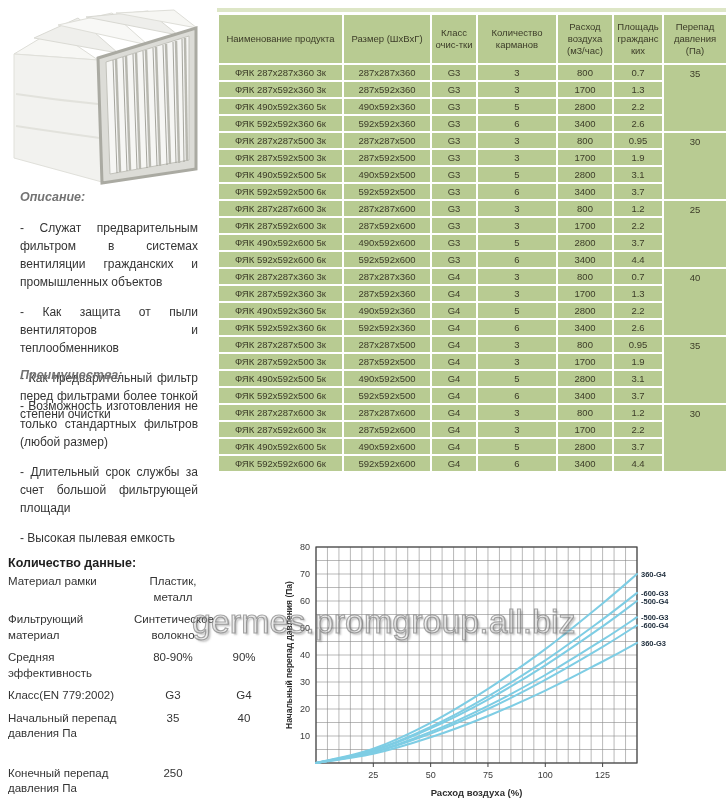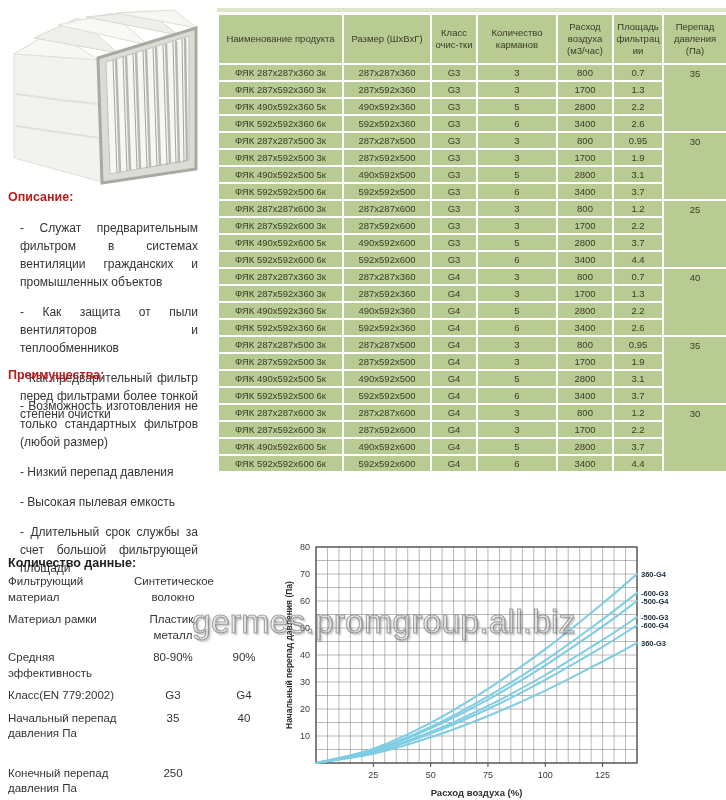--- a/index.html
+++ b/index.html
@@ -18,21 +18,21 @@
                 overflow-wrap:anywhere;line-height:1.25;}
   table.spec td{background:#b8cb92;font-size:9.5px;color:#3c3c28;text-align:center;
                 vertical-align:middle;height:15px;padding:0 2px;white-space:nowrap;
                 overflow:hidden;}
   table.spec td.pressure{vertical-align:top;padding-top:3px;white-space:normal;}
   col.c0{width:123px}col.c1{width:86px}col.c2{width:44px}col.c3{width:78px}
   col.c4{width:54px}col.c5{width:48px}col.c6{width:62px}
 
   
   .textblock{position:absolute;left:8px;width:202px;font-size:12px;line-height:1.5;color:#343434;}
-  .textblock h3{margin:0 0 2px 0;font-size:12.5px;color:#b91c1c;}
+  .textblock h3{margin:0 0 2px 12px;font-size:12.5px;color:#737373;font-style:italic;}
   .textblock p{margin:12px;text-align:justify;}
   #description{top:188px;}
   #advantages{top:366px;}
 
   
   #tech{position:absolute;left:8px;top:556px;width:280px;font-size:11.5px;color:#343434;}
   #tech h3{margin:0 0 4px 0;font-size:12.5px;color:#1e1e1e;}
   .tech-row{display:grid;grid-template-columns:120px 78px 52px;column-gap:6px;margin-bottom:7px;}
   .tech-row .tl{line-height:1.35;}
   .tech-row .tv{text-align:center;line-height:1.35;}
@@ -107,21 +107,21 @@
           <col class="c5">
           <col class="c6">
       </colgroup>
       <thead>
         <tr>
             <th>Наименование продукта</th>
             <th>Размер (ШхВхГ)</th>
             <th>Класс очис-тки</th>
             <th>Количество карманов</th>
             <th>Расход воздуха (м3/час)</th>
-            <th>Площадь фильтрации</th>
+            <th>Площадь гражданских</th>
             <th>Перепад давления (Па)</th>
           </tr>
       </thead>
       <tbody>
           <tr>
             <td>ФЯК 287х287х360 3к</td>
             <td>287х287х360</td>
             <td>G3</td>
             <td>3</td>
             <td>800</td>
@@ -327,37 +327,36 @@
         <p>-   Служат   предварительным фильтром в системах вентиляции гражданских и промышленных объектов</p>
         <p>- Как защита от пыли вентиляторов и теплообменников</p>
         <p>- Как предварительный фильтр перед фильтрами более тонкой степени очистки</p>
       </div>
   </div>
 
   <div id="advantages" class="textblock">
     <h3>Преимущества:</h3>
     <div>
         <p>- Возможность изготовления не только стандартных фильтров (любой размер)</p>
-        <p>- Низкий перепад давления</p>
+        <p>- Длительный срок службы за счет большой фильтрующей площади</p>
         <p>- Высокая пылевая емкость</p>
-        <p>- Длительный срок службы за счет большой фильтрующей площади</p>
       </div>
   </div>
 
   <div id="tech">
     <h3>Количество данные:</h3>
     <div id="tech-rows">
         <div class="tech-row">
+          <span class="tl">Материал рамки</span>
+          <span class="tv">Пластик, металл</span>
+          <span class="tv"></span>
+        </div>
+        <div class="tech-row">
           <span class="tl">Фильтрующий материал</span>
           <span class="tv">Синтетическое волокно</span>
-          <span class="tv"></span>
-        </div>
-        <div class="tech-row">
-          <span class="tl">Материал рамки</span>
-          <span class="tv">Пластик, металл</span>
           <span class="tv"></span>
         </div>
         <div class="tech-row">
           <span class="tl">Средняя эффективность</span>
           <span class="tv">80-90%</span>
           <span class="tv">90%</span>
         </div>
         <div class="tech-row">
           <span class="tl">Класс(EN 779:2002)</span>
           <span class="tv">G3</span>

